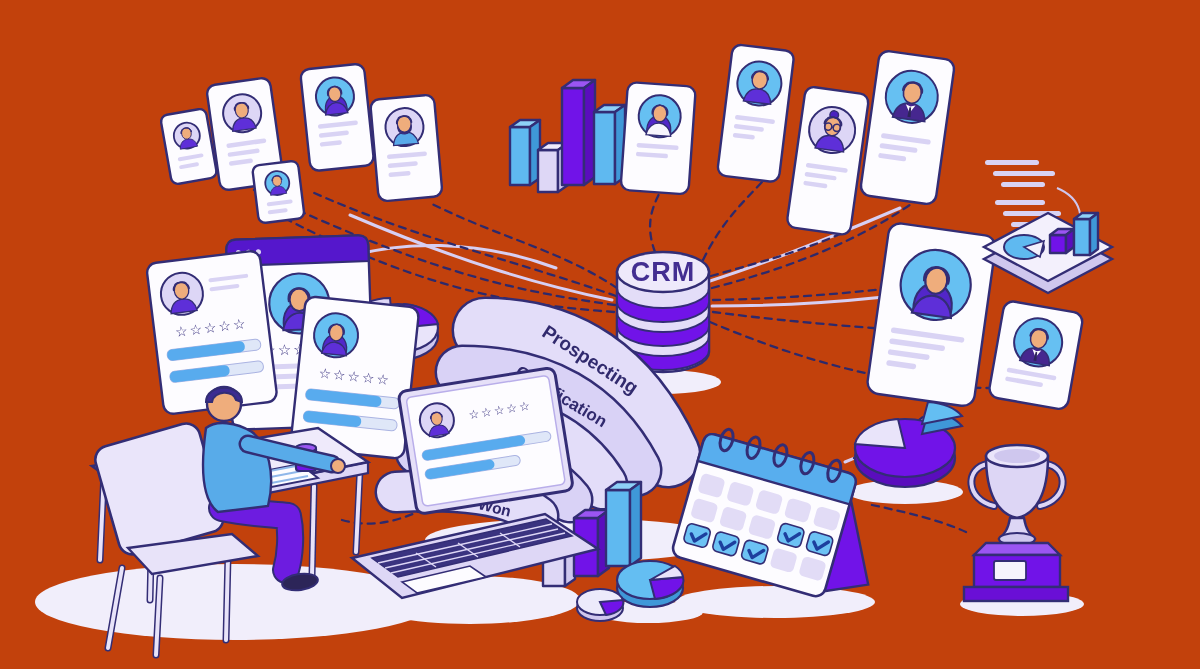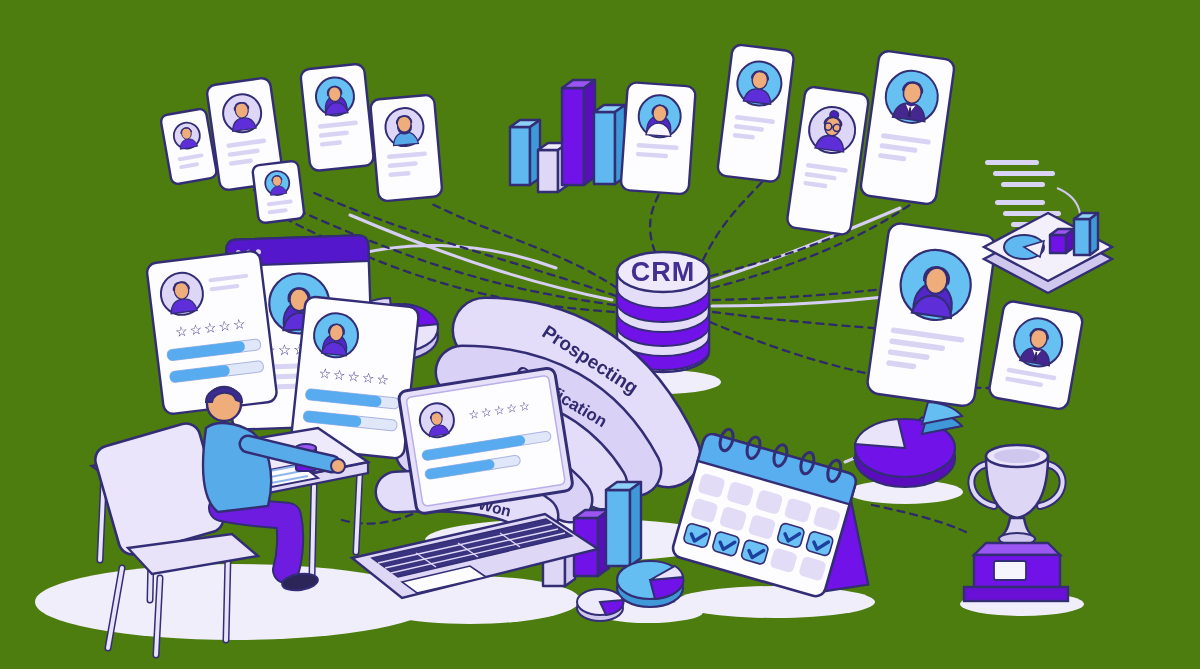--- a/index.html
+++ b/index.html
@@ -1,16 +1,16 @@
 <!DOCTYPE html>
 <html><head>
 <meta charset="utf-8">
 <style>
   html,body{margin:0;padding:0;background:#ffffff;}
-  .stage{position:relative;width:1200px;height:669px;background:#4d7c0f;overflow:hidden;
+  .stage{position:relative;width:1200px;height:669px;background:#c2410c;overflow:hidden;
          font-family:"Liberation Sans", sans-serif;}
   svg{position:absolute;inset:0;display:block;}
   .card{fill:#fdfcff;stroke:#332d75;stroke-width:2.4;}
   .tline{fill:#d9d3f4;}
   .sw{stroke:#d7cff3;stroke-width:3;fill:none;stroke-linecap:round;}
   .dl{stroke:#2d296b;stroke-width:2.3;fill:none;stroke-dasharray:7 6;stroke-linecap:round;}
   .shadow{fill:#f1eefb;}
   .flabel{font-family:"Liberation Sans",sans-serif;font-weight:bold;fill:#312a6e;}
   .crmlabel{font-family:"Liberation Sans",sans-serif;font-weight:bold;font-size:27px;fill:#432e91;letter-spacing:1px;}
   .stars{font-family:"DejaVu Sans",sans-serif;fill:#3a3380;letter-spacing:2px;}

